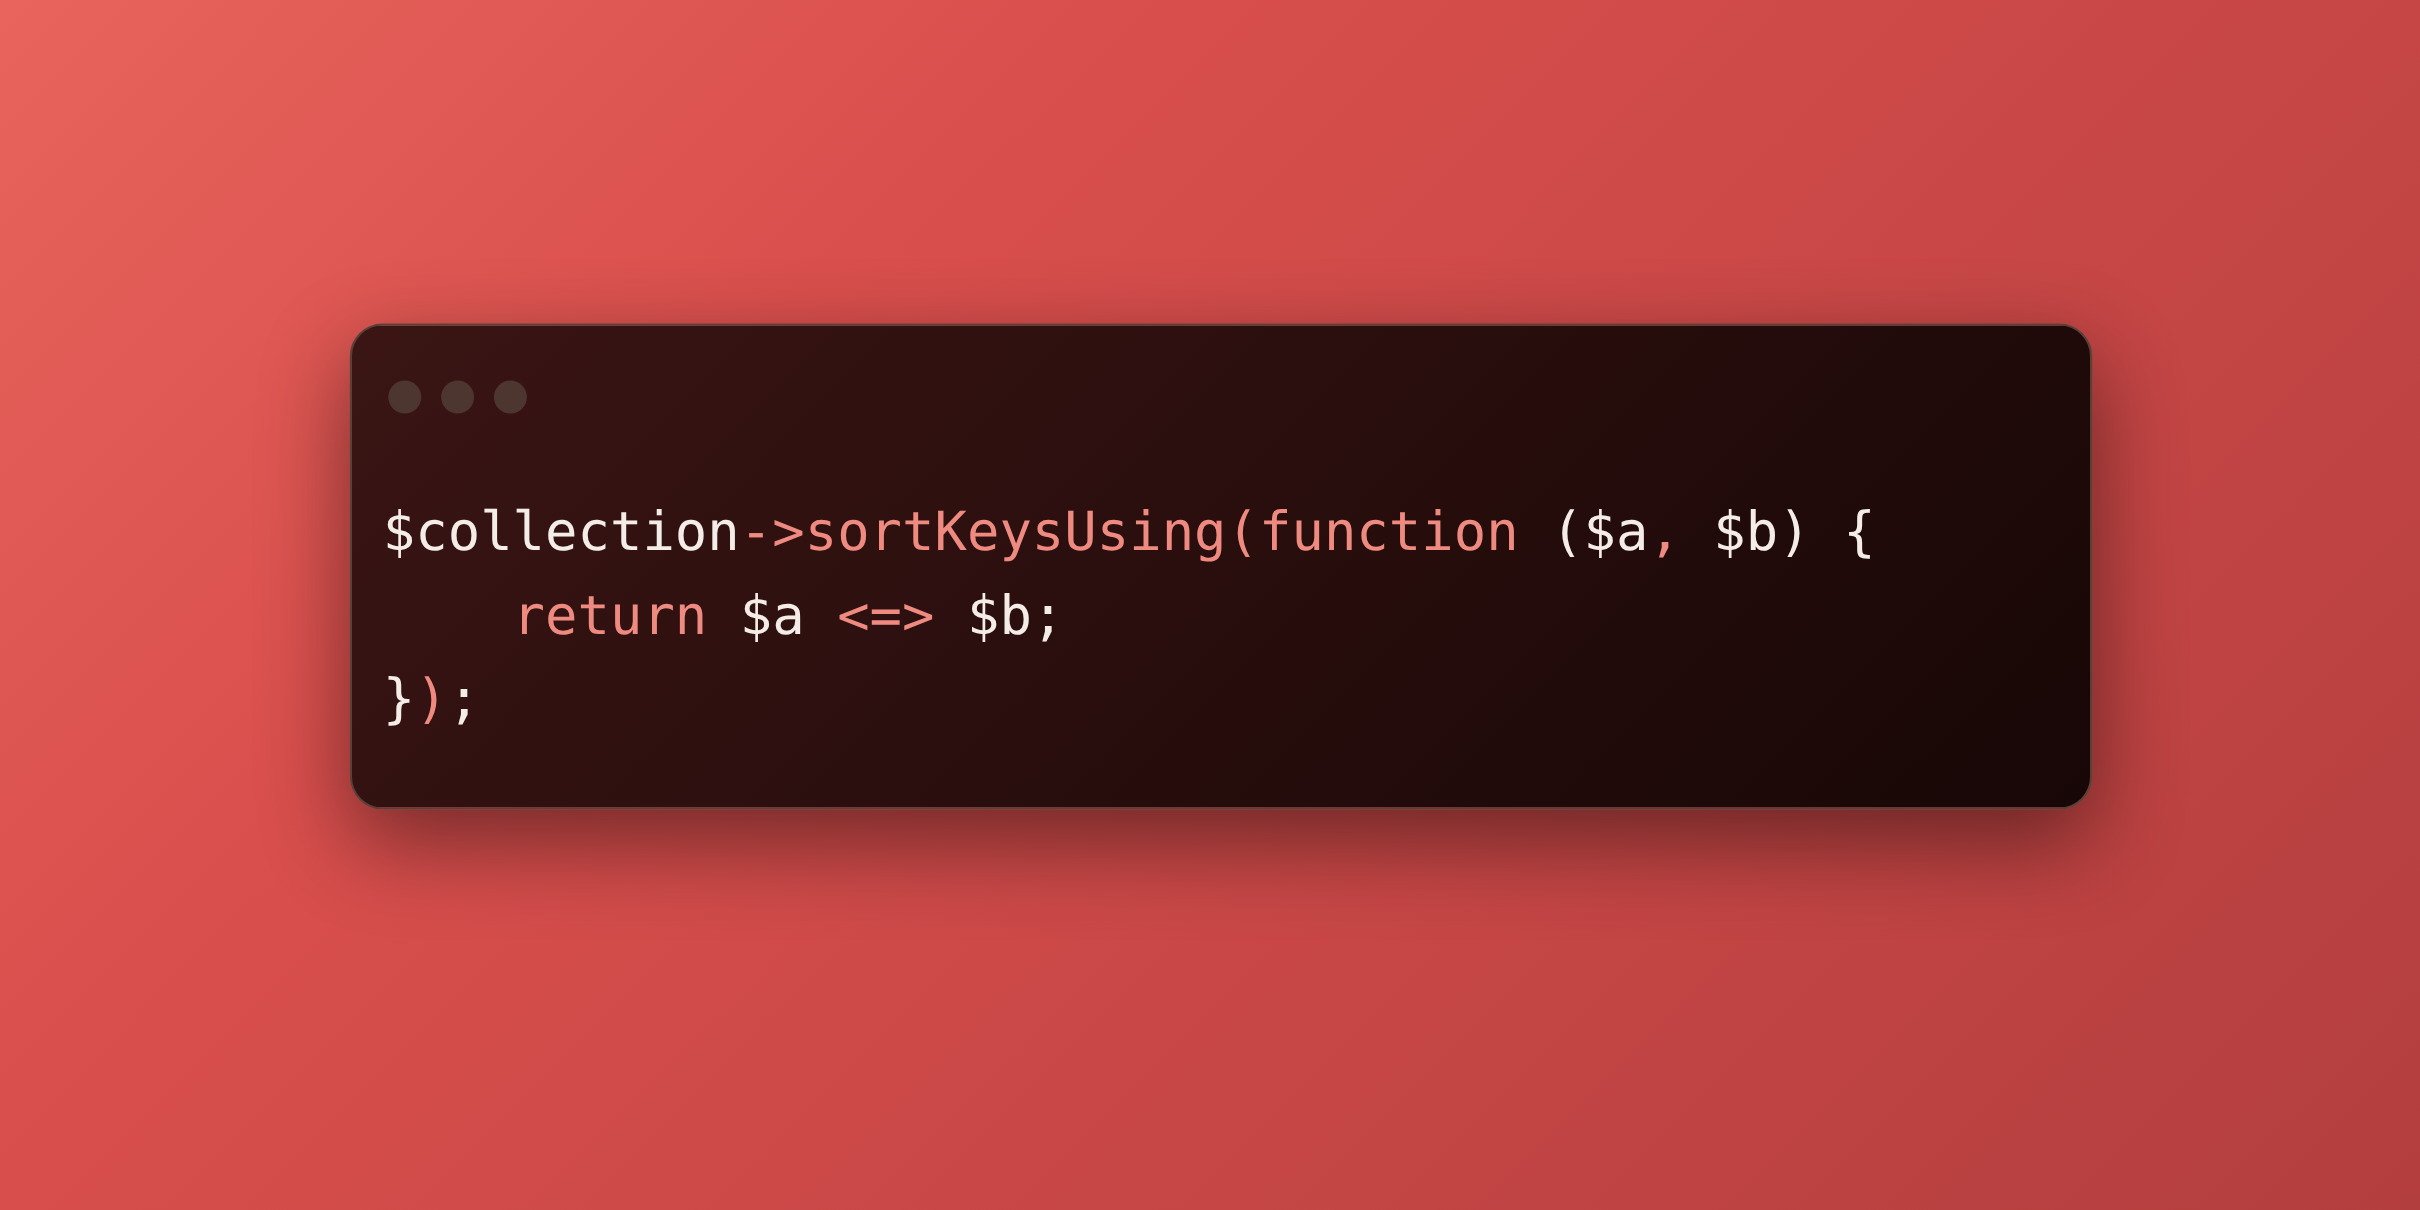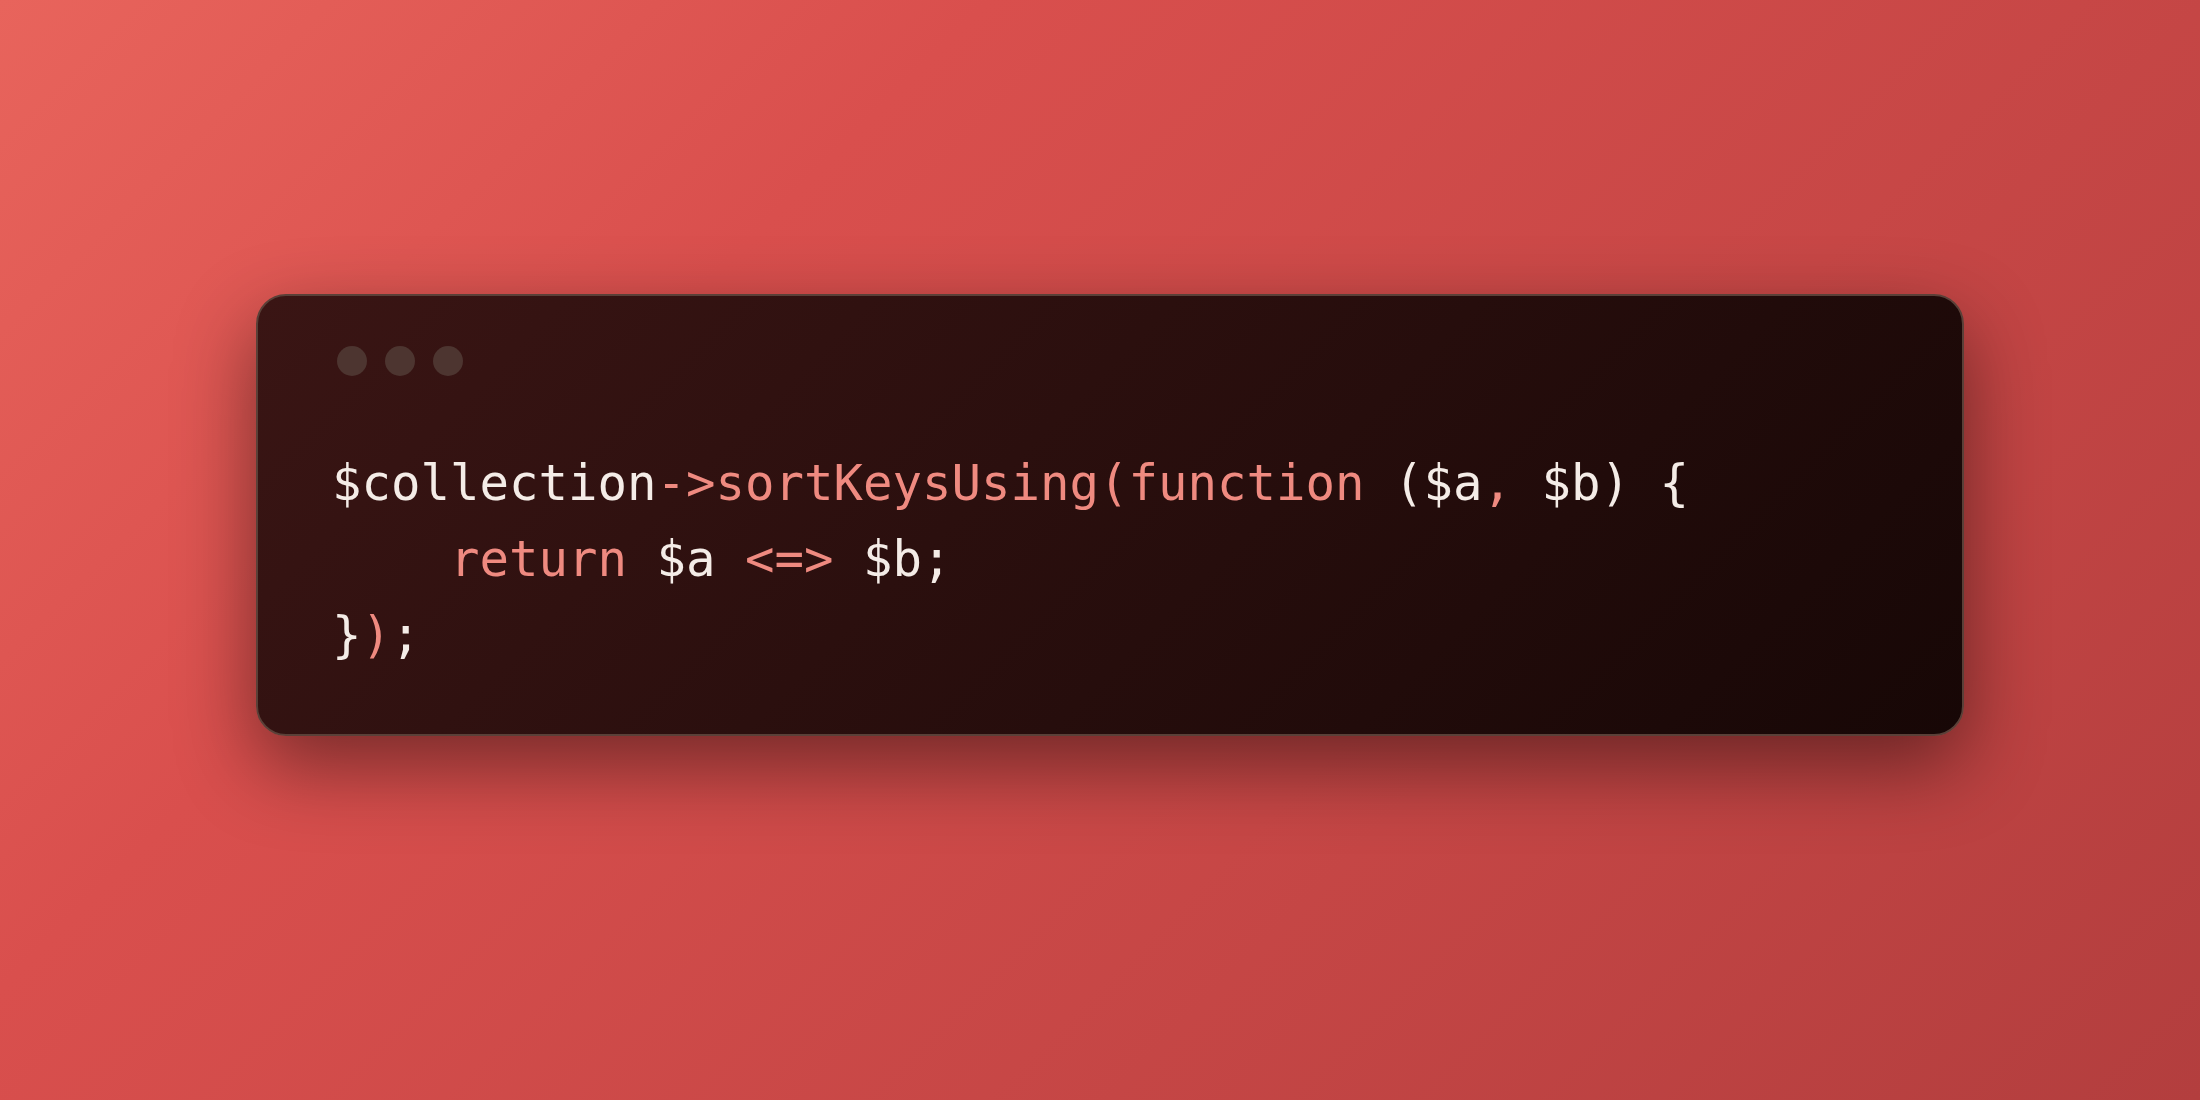--- a/index.html
+++ b/index.html
@@ -10,26 +10,26 @@
     overflow: hidden;
   }
   body {
     background: linear-gradient(135deg, #e8645c 0%, #d94f4d 30%, #b33e3e 100%);
     display: flex;
     align-items: center;
     justify-content: center;
     font-family: ui-monospace, "SF Mono", SFMono-Regular, Menlo, Consolas, monospace;
   }
   .window {
-    width: 1708px;
+    width: 1584px;
     border-radius: 30px;
     background: linear-gradient(135deg, #3a1514 0%, #170706 100%);
     border: 2px solid #5a4038;
     box-shadow: 0 30px 80px rgba(0,0,0,0.45);
-    padding: 50px 50px 60px 74px;
+    padding: 50px 50px 60px 28px;
     box-sizing: border-box;
     margin-top: -70px;
     margin-left: 20px;
   }
   .titlebar {
     display: flex;
     gap: 18px;
     margin-bottom: 70px;
     margin-left: 5px;
   }

